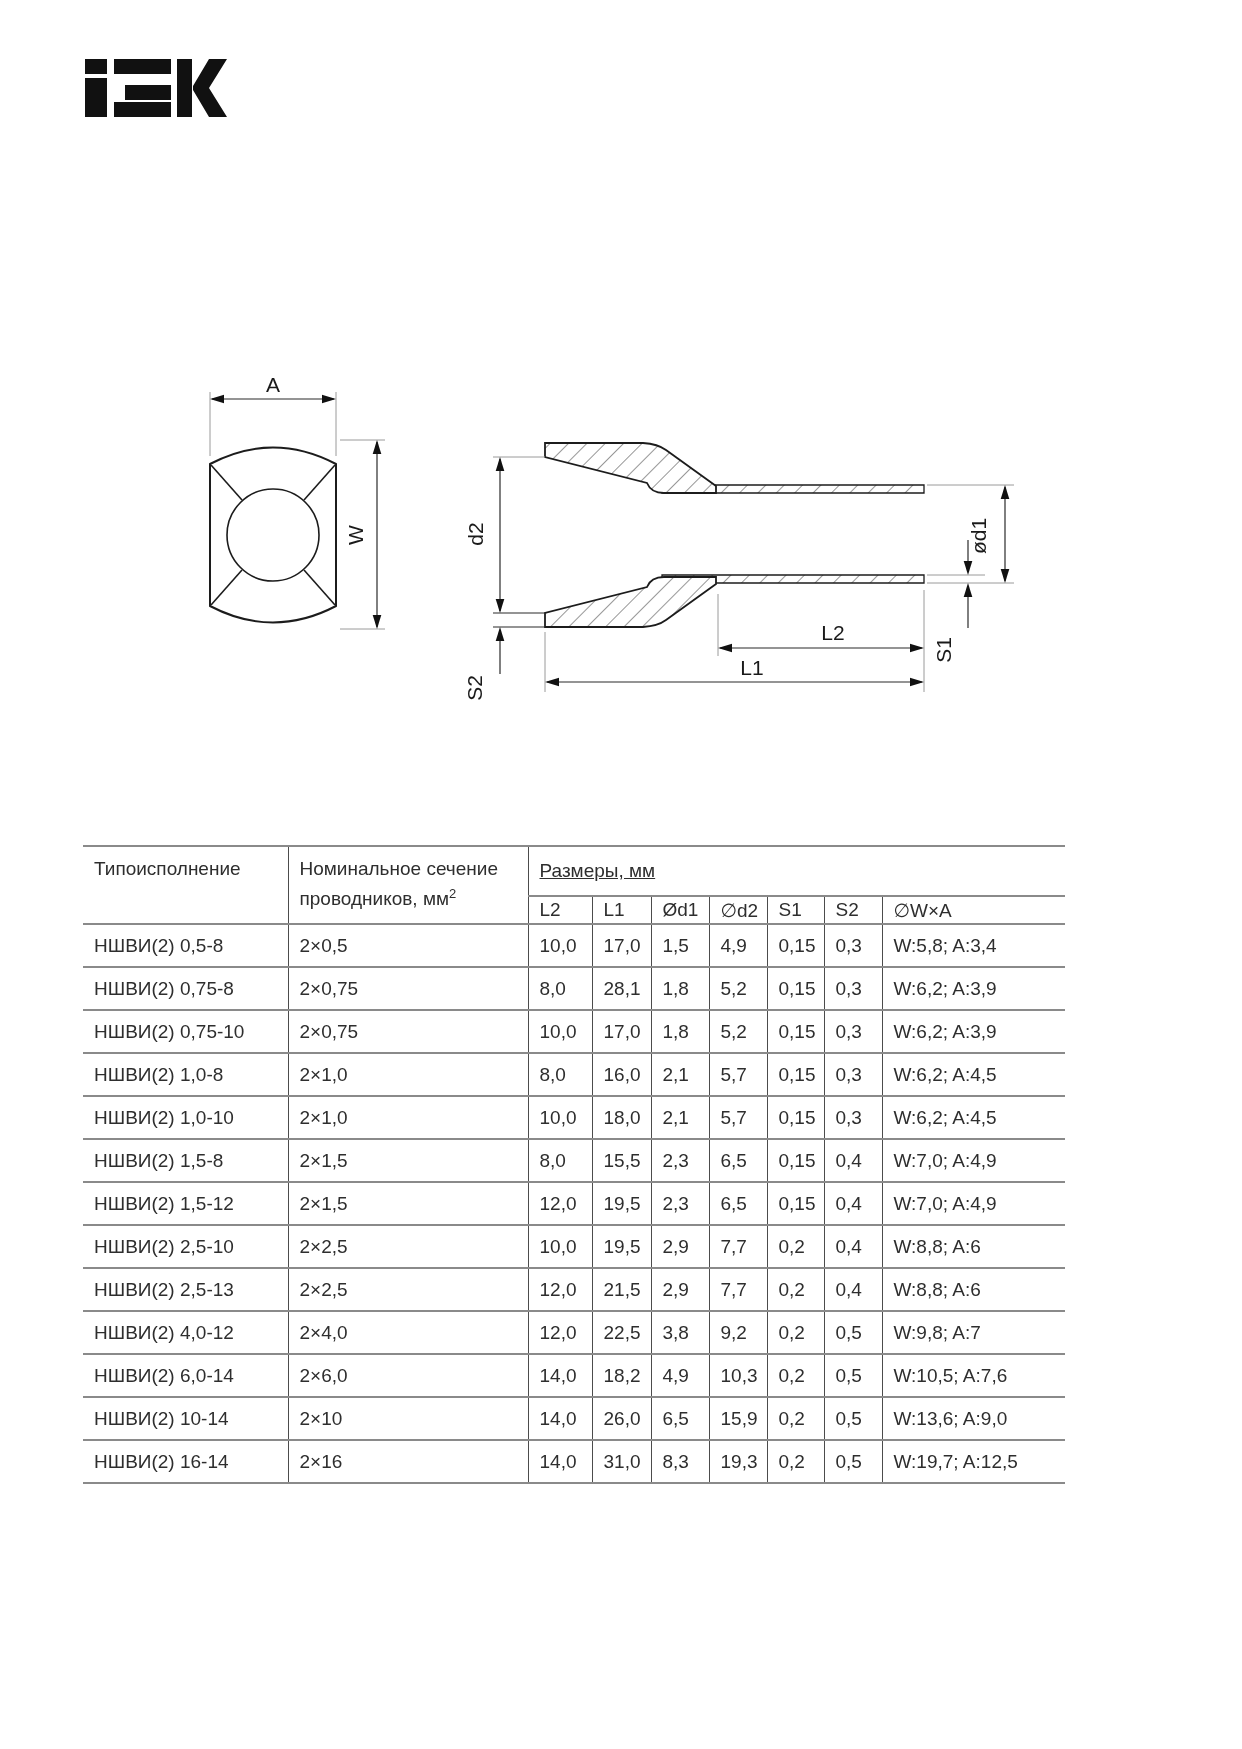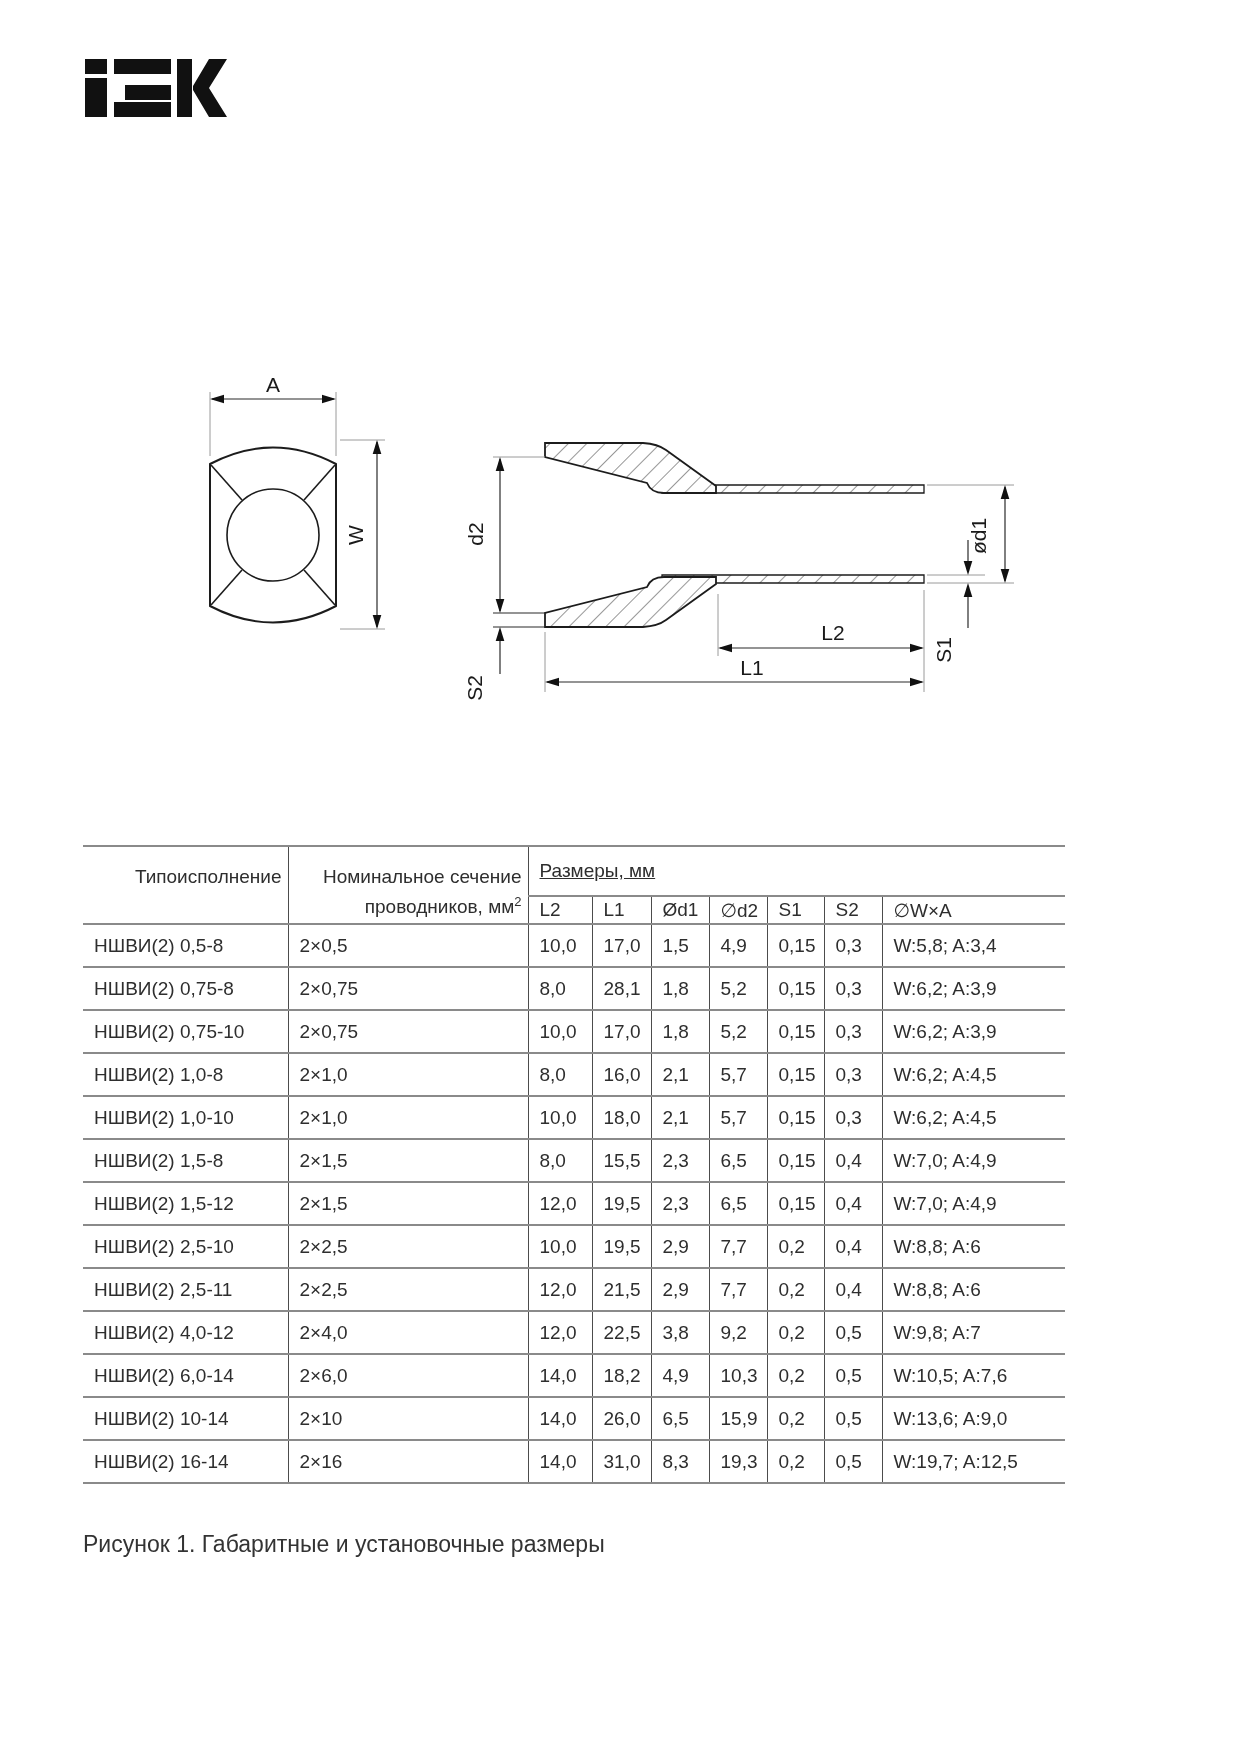--- a/index.html
+++ b/index.html
@@ -22,21 +22,21 @@
     border:1px solid #4c4c4c;
     border-top:2px solid #8a8a8a;
     border-bottom:2px solid #8a8a8a;
     font-weight:normal; text-align:left; vertical-align:middle;
     padding:0 6px 0 11px; white-space:nowrap; overflow:hidden;
   }
   .doc-table tr > *:first-child { border-left:none; }
   .doc-table tr > *:last-child  { border-right:none; }
   .doc-table thead th.span-head { height:48px;text-decoration:underline; }
   .doc-table thead tr.subhead th { height:26px; }
-  .doc-table thead th.tall { vertical-align:top; padding-top:17px; line-height:25px;text-align:right; }
+  .doc-table thead th.tall { vertical-align:top; padding-top:9px; line-height:25px; }
   .doc-table tbody td { height:41px; }
   .doc-table sup { font-size:13px; }
 
   .caption {
     position:absolute; left:83px; top:1531px;
     font-size:23px; color:#333333;
   }
 
   svg text { font-family:"Liberation Sans", sans-serif; font-size:21px; fill:#1a1a1a; }
   .outline { fill:none; stroke:#1c1c1c; stroke-width:2; }
@@ -267,21 +267,21 @@
       <td>10,0</td>
       <td>19,5</td>
       <td>2,9</td>
       <td>7,7</td>
       <td>0,2</td>
       <td>0,4</td>
       <td>W:8,8; A:6</td>
     </tr>
 
     <tr>
-      <td>НШВИ(2) 2,5-11</td>
+      <td>НШВИ(2) 2,5-13</td>
       <td>2×2,5</td>
       <td>12,0</td>
       <td>21,5</td>
       <td>2,9</td>
       <td>7,7</td>
       <td>0,2</td>
       <td>0,4</td>
       <td>W:8,8; A:6</td>
     </tr>
 
@@ -328,15 +328,14 @@
       <td>31,0</td>
       <td>8,3</td>
       <td>19,3</td>
       <td>0,2</td>
       <td>0,5</td>
       <td>W:19,7; A:12,5</td>
     </tr>
   </tbody>
   </table>
 
-  <div class="caption">Рисунок 1. Габаритные и установочные размеры</div>
 
 </div>
 
 </body></html>

